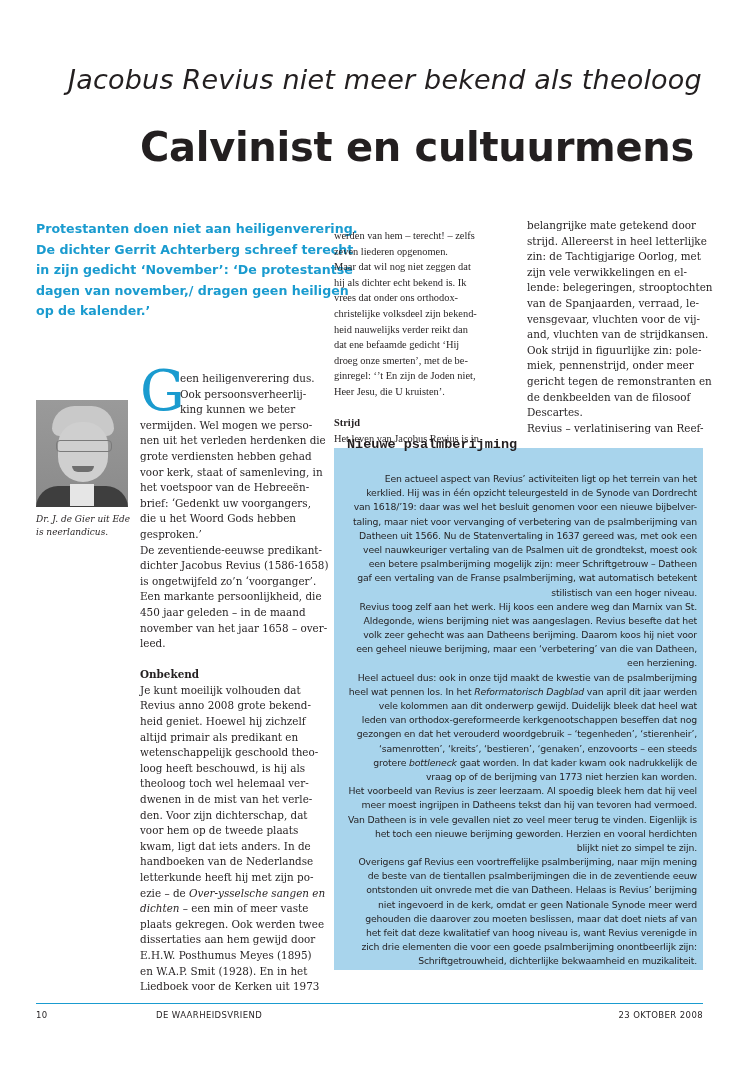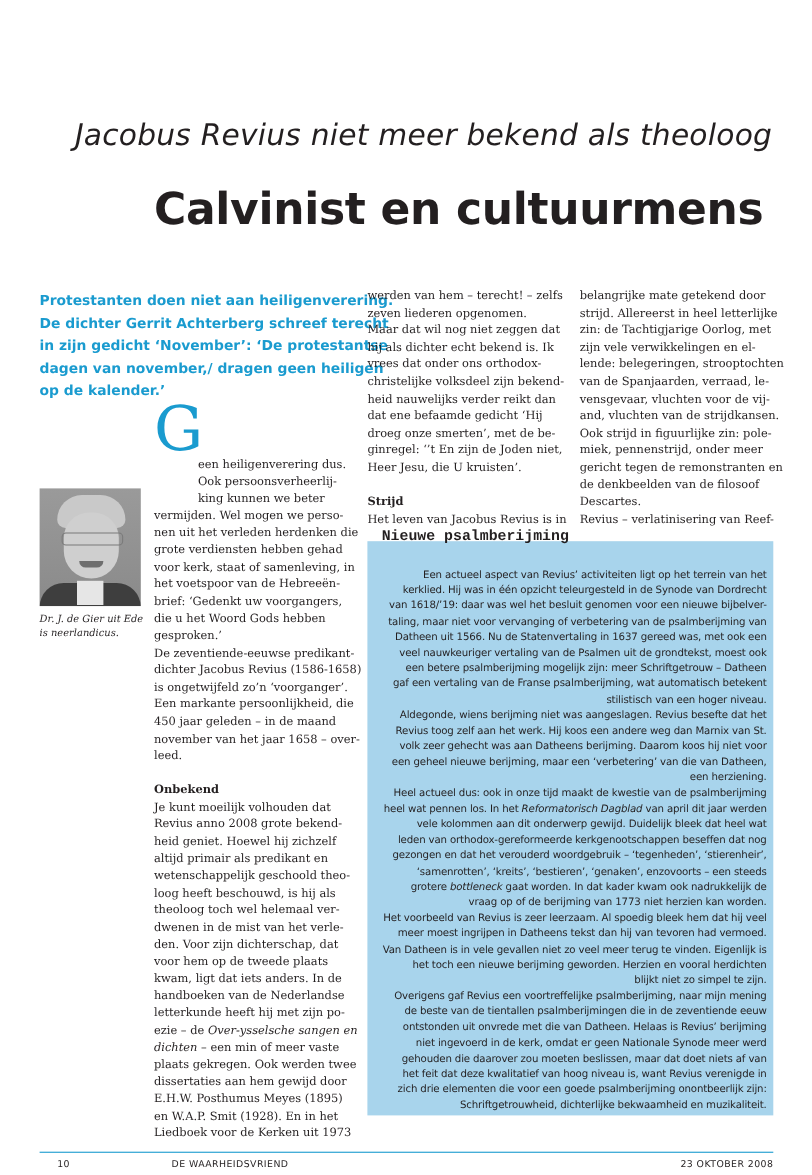--- a/index.html
+++ b/index.html
@@ -1,20 +1,20 @@
 <!DOCTYPE html>
 <html><head>
 <meta charset="utf-8">
 <style>
   html, body { margin: 0; padding: 0; }
   body {
     width: 738px; height: 1068px; background: #ffffff; position: relative;
     overflow: hidden; color: #231f20;
   }
-  .abs { position: absolute; margin-top: 44px; }
+  .abs { position: absolute; }
   .kicker {
     left: 0; width: 738px; top: 64px; text-align: center;
     font-family: "DejaVu Sans", sans-serif; font-style: italic;
     font-size: 27px; letter-spacing: 0.2px; color: #231f20;
     padding-left: 32px; box-sizing: border-box; white-space: nowrap;
   }
   .headline {
     left: 140px; top: 124px; font-family: "DejaVu Sans", sans-serif;
     font-weight: bold; font-size: 40px; color: #231f20; white-space: nowrap;
     letter-spacing: -0.3px;
@@ -43,42 +43,42 @@
   }
   .caption .ln { display:block; white-space: nowrap; }
   .col {
     font-family: "DejaVu Serif", serif; font-size: 10.4px; line-height: 15.6px;
     color: #231f20;
   }
   .col .ln { display: block; white-space: nowrap; height: 15.6px; }
   .col .blank { display:block; height: 15.6px; }
   .col .sub { font-weight: bold; }
   .col1 { left: 140px; top: 371px; width: 186px; }
-  .col2 { left: 334px; top: 218px; width: 186px; }
+  .col2 { left: 334px; top: 228px; width: 186px; font-family: Liberation Serif, serif; }
   .col3 { left: 527px; top: 218px; width: 190px; }
   .dropcap {
     position: absolute; left: 140px; top: 366px; font-family: "DejaVu Serif", serif;
     font-size: 56px; line-height: 50px; color: #1a9bcf; font-weight: normal;
   }
   .indent { padding-left: 40px; }
   .box {
     left: 334px; top: 448px; width: 369px; height: 522px; background: #a8d4ec;
   }
   .box-title {
     left: 347px; top: 437px; font-family: Liberation Mono, monospace; font-weight: bold;
     font-size: 13.5px; color: #231f20; white-space: nowrap;
   }
   .box-text {
     left: 347px; top: 472px; width: 350px; font-family: "DejaVu Sans", sans-serif;
     font-size: 9.3px; line-height: 14.2px; color: #231f20;
   }
   .box-text .ln { display:block; white-space: nowrap; height: 14.2px; letter-spacing: -0.15px; text-align: right; }
   .footer-rule { left: 36px; top: 1003px; width: 667px; height: 1px; background: #1a9bcf; }
   .footer { top: 1010px; font-family: "DejaVu Sans", sans-serif; font-size: 8.5px; color:#231f20; letter-spacing: 0.4px; white-space: nowrap; }
-  .f-page { left: 52px; text-align: center; }
+  .f-page { left: 36px; text-align: center; }
   .f-pub { left: 156px; }
   .f-date { right: 35px; }
   i.it { font-style: italic; }
 </style>
 </head>
 <body>
 
 <div class="abs kicker">Jacobus Revius niet meer bekend als theoloog</div>
 <div class="abs headline">Calvinist en cultuurmens</div>
 
@@ -187,22 +187,22 @@
 <div class="abs box-text">
   <span class="ln">Een actueel aspect van Revius’ activiteiten ligt op het terrein van het</span>
   <span class="ln">kerklied. Hij was in één opzicht teleurgesteld in de Synode van Dordrecht</span>
   <span class="ln">van 1618/’19: daar was wel het besluit genomen voor een nieuwe bijbelver-</span>
   <span class="ln">taling, maar niet voor vervanging of verbetering van de psalmberijming van</span>
   <span class="ln">Datheen uit 1566. Nu de Statenvertaling in 1637 gereed was, met ook een</span>
   <span class="ln">veel nauwkeuriger vertaling van de Psalmen uit de grondtekst, moest ook</span>
   <span class="ln">een betere psalmberijming mogelijk zijn: meer Schriftgetrouw – Datheen</span>
   <span class="ln">gaf een vertaling van de Franse psalmberijming, wat automatisch betekent</span>
   <span class="ln">stilistisch van een hoger niveau.</span>
+  <span class="ln">Revius toog zelf aan het werk. Hij koos een andere weg dan Marnix van St.</span>
   <span class="ln">Aldegonde, wiens berijming niet was aangeslagen. Revius besefte dat het</span>
-  <span class="ln">Revius toog zelf aan het werk. Hij koos een andere weg dan Marnix van St.</span>
   <span class="ln">volk zeer gehecht was aan Datheens berijming. Daarom koos hij niet voor</span>
   <span class="ln">een geheel nieuwe berijming, maar een ‘verbetering’ van die van Datheen,</span>
   <span class="ln">een herziening.</span>
   <span class="ln">Heel actueel dus: ook in onze tijd maakt de kwestie van de psalmberijming</span>
   <span class="ln"><span>heel wat pennen los. In het </span><i class="it">Reformatorisch Dagblad</i><span> van april dit jaar werden</span></span>
   <span class="ln">vele kolommen aan dit onderwerp gewijd. Duidelijk bleek dat heel wat</span>
   <span class="ln">leden van orthodox-gereformeerde kerkgenootschappen beseffen dat nog</span>
   <span class="ln">gezongen en dat het verouderd woordgebruik – ‘tegenheden’, ‘stierenheir’,</span>
   <span class="ln">‘samenrotten’, ‘kreits’, ‘bestieren’, ‘genaken’, enzovoorts – een steeds</span>
   <span class="ln"><span>grotere </span><i class="it">bottleneck</i><span> gaat worden. In dat kader kwam ook nadrukkelijk de</span></span>

